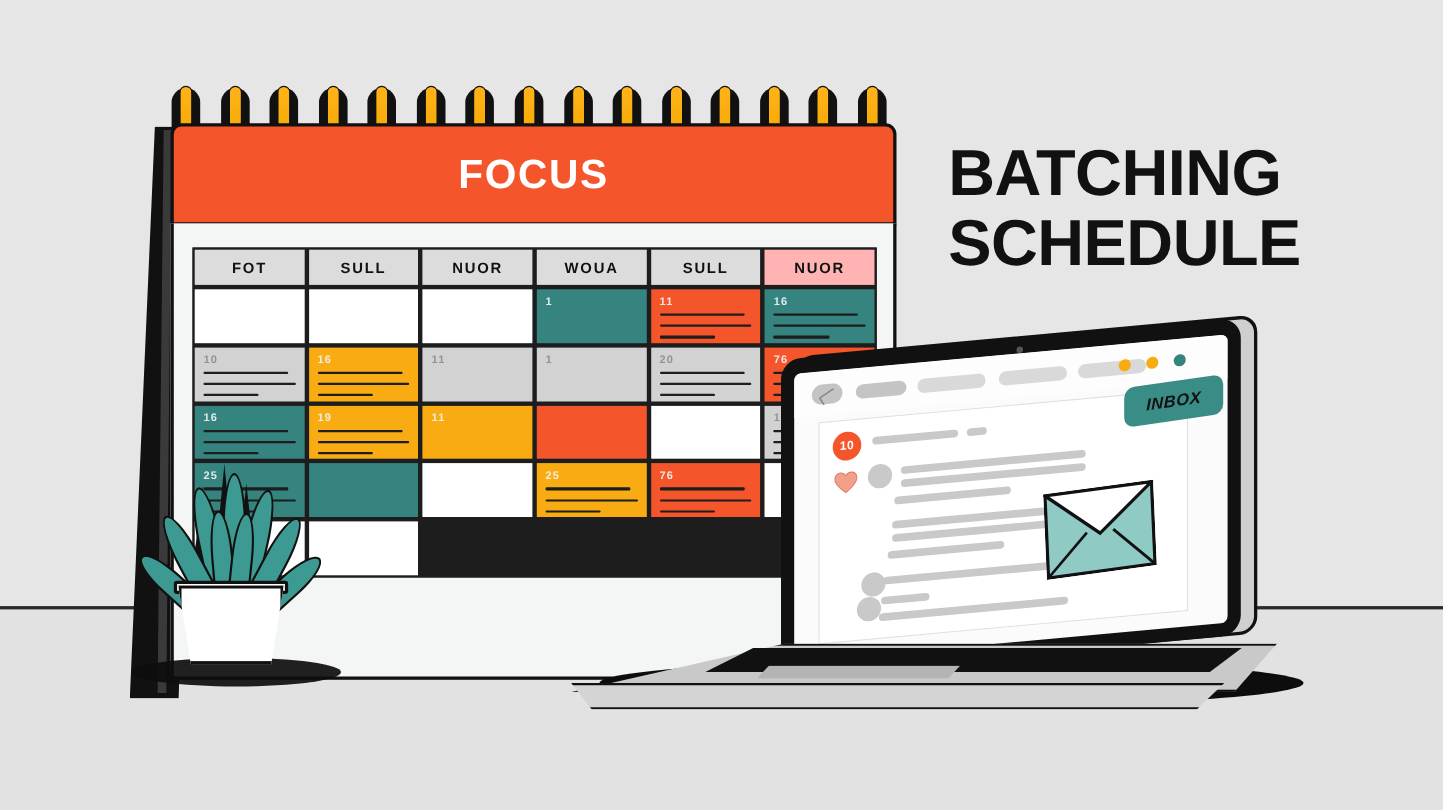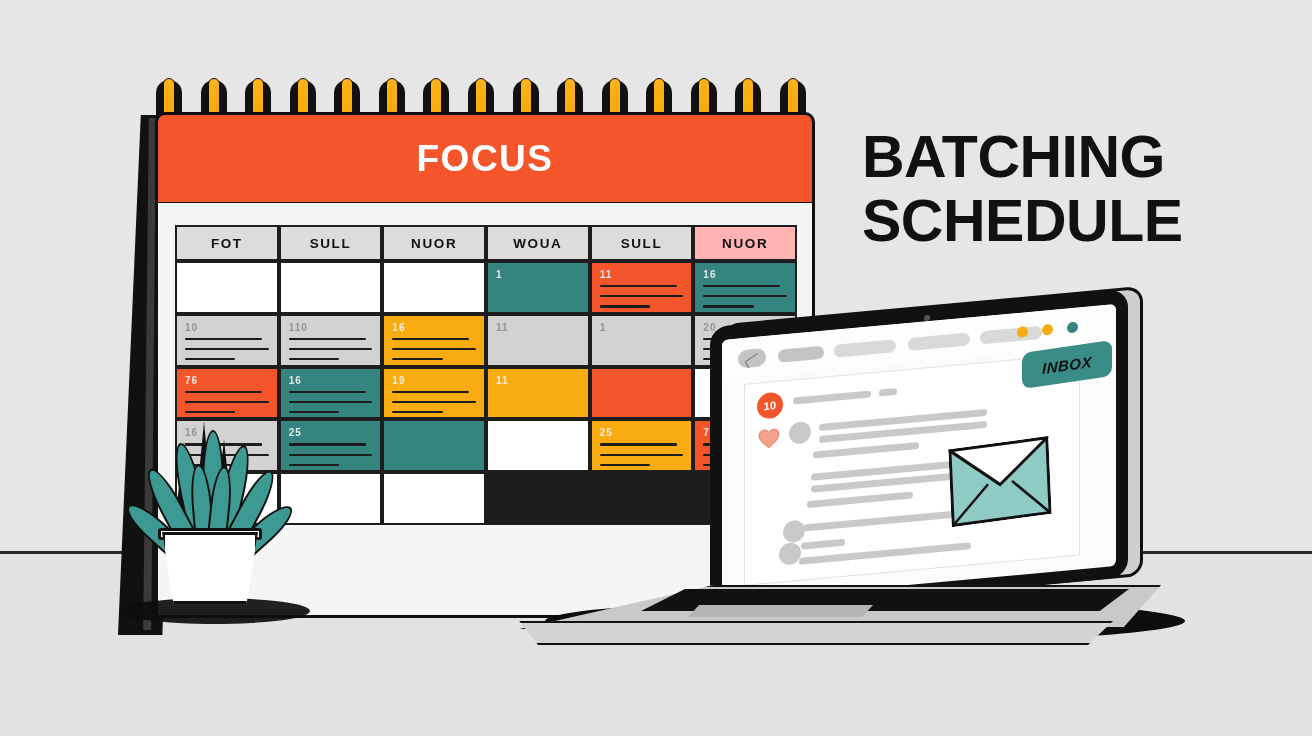--- a/index.html
+++ b/index.html
@@ -329,28 +329,20 @@
           </div>
         </div>
         <div class="cell grey">
           <div class="daynum">10</div>
           <div class="lines">
             <div class="ln w92"></div>
             <div class="ln w100"></div>
             <div class="ln w60"></div>
           </div>
         </div>
-        <div class="cell grey">
-          <div class="daynum">110</div>
-          <div class="lines">
-            <div class="ln w92"></div>
-            <div class="ln w100"></div>
-            <div class="ln w60"></div>
-          </div>
-        </div>
         <div class="cell amber">
           <div class="daynum">16</div>
           <div class="lines">
             <div class="ln w92"></div>
             <div class="ln w100"></div>
             <div class="ln w60"></div>
           </div>
         </div>
         <div class="cell grey">
           <div class="daynum">11</div>

